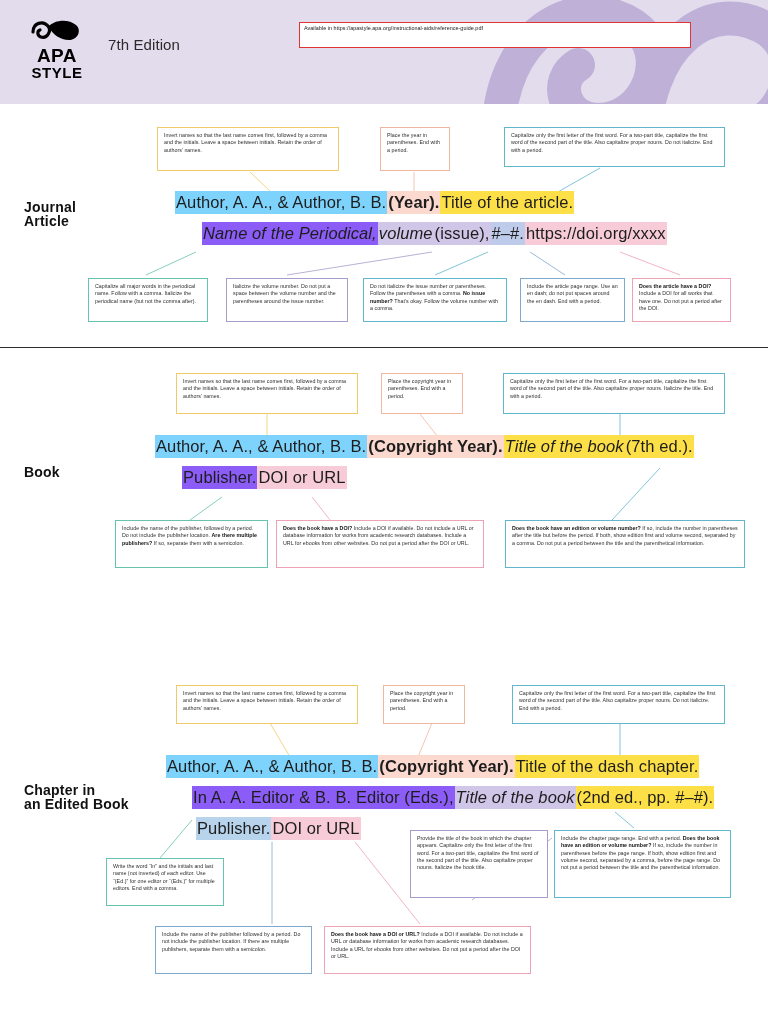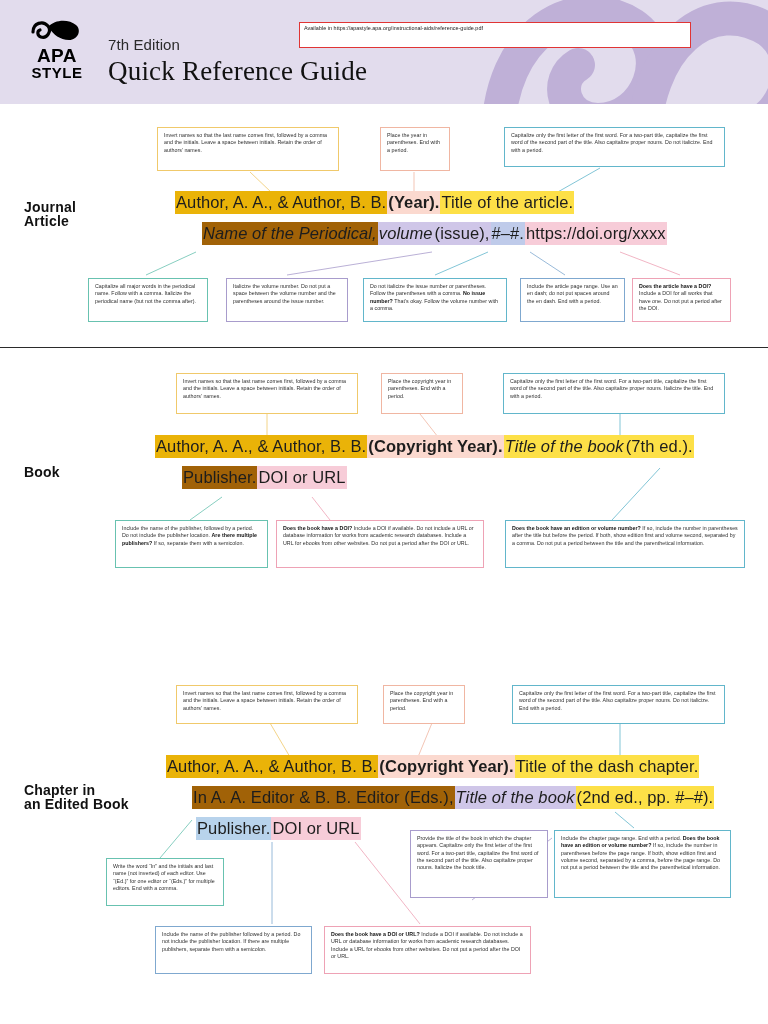--- a/index.html
+++ b/index.html
@@ -87,24 +87,24 @@
   
   .ref {
     position:absolute;
     font-family:"Liberation Sans", sans-serif;
     font-size:16.5px;
     color:#1d1d1d;
     white-space:nowrap;
     letter-spacing:.1px;
   }
   .ref .hl { padding:2px 1px 3px 1px; }
-  .hl-yellow { background:#eab308; }
+  .hl-yellow { background:#7dd3fc; }
   .hl-peach  { background:#fbd9cf;font-weight:bold; }
   .hl-teal   { background:#fde047; }
-  .hl-mint   { background:#a16207; }
+  .hl-mint   { background:#8b5cf6; }
   .hl-purple { background:#cfc6e8; }
   .hl-blue   { background:#bfcbea; }
   .hl-pink   { background:#f7ccd8; }
   .hl-sky    { background:#b8d3ec; }
   .ital { font-style:italic; }
 
   
   .lines { position:absolute; left:0; top:0; width:768px; height:1024px; pointer-events:none; }
 </style>
 </head>
@@ -119,21 +119,20 @@
   <div class="apa-logo">
     <svg class="apa-mark" viewBox="0 0 56 26" aria-hidden="true">
       <path d="M4 14 C4 5, 14 2, 19 8 C 23 13, 18 21, 12 19 C 8 17.5, 8 13, 11 12" fill="none" stroke="#000" stroke-width="3.2" stroke-linecap="round"></path>
       <path d="M19 9 C 26 1, 40 1, 47 7 C 53 12, 49 22, 40 22 C 31 22, 24 16, 21 11 Z" fill="#000"></path>
     </svg>
     <div class="apa-word">APA</div>
     <div class="apa-word2">STYLE</div>
   </div>
 
   <div class="edition">7th Edition</div>
-  <div class="guide-title">Quick Reference Guide</div>
 
   <div class="url-box">
     <div class="url-text">Available in https://apastyle.apa.org/instructional-aids/reference-guide.pdf</div>
   </div>
 </div>
 
 <div class="divider" style="top:347px;"></div>
 
 <svg class="lines" aria-hidden="true">
   <g fill="none" stroke-width="0.8">

